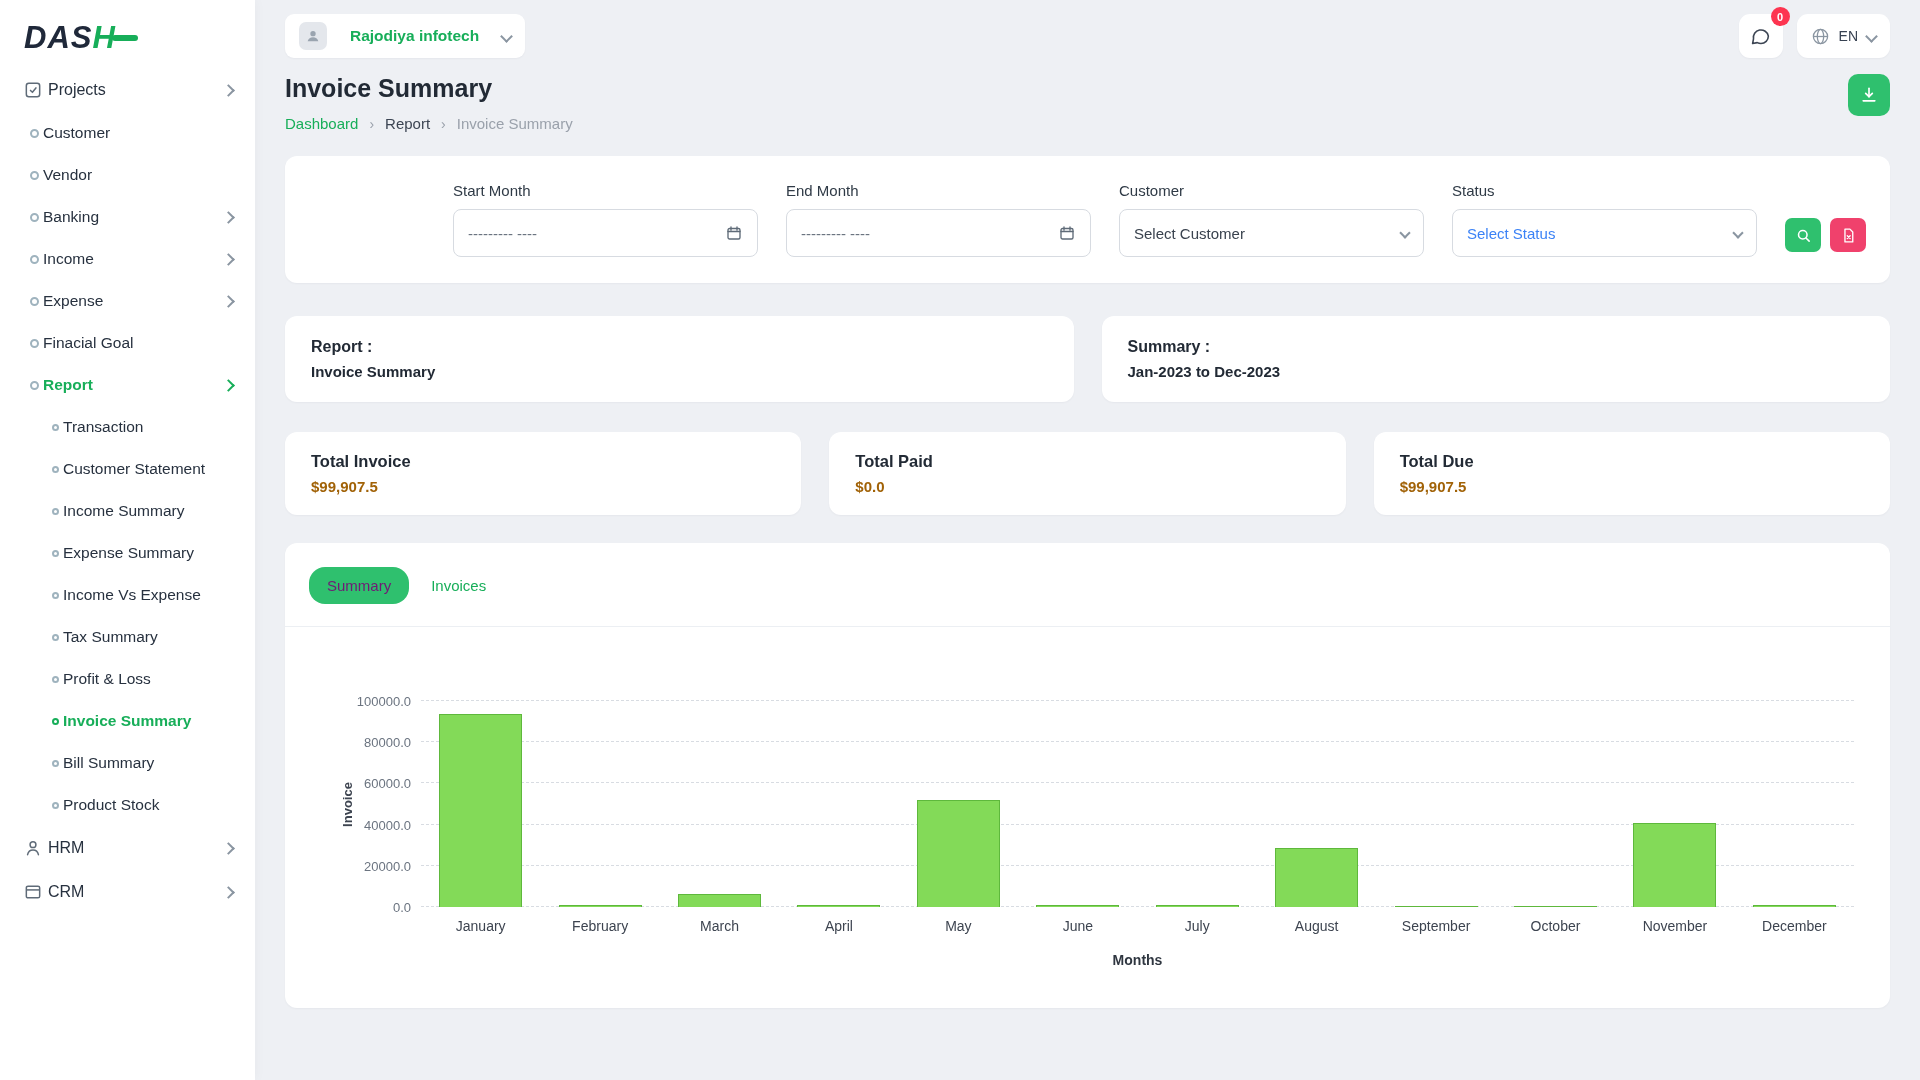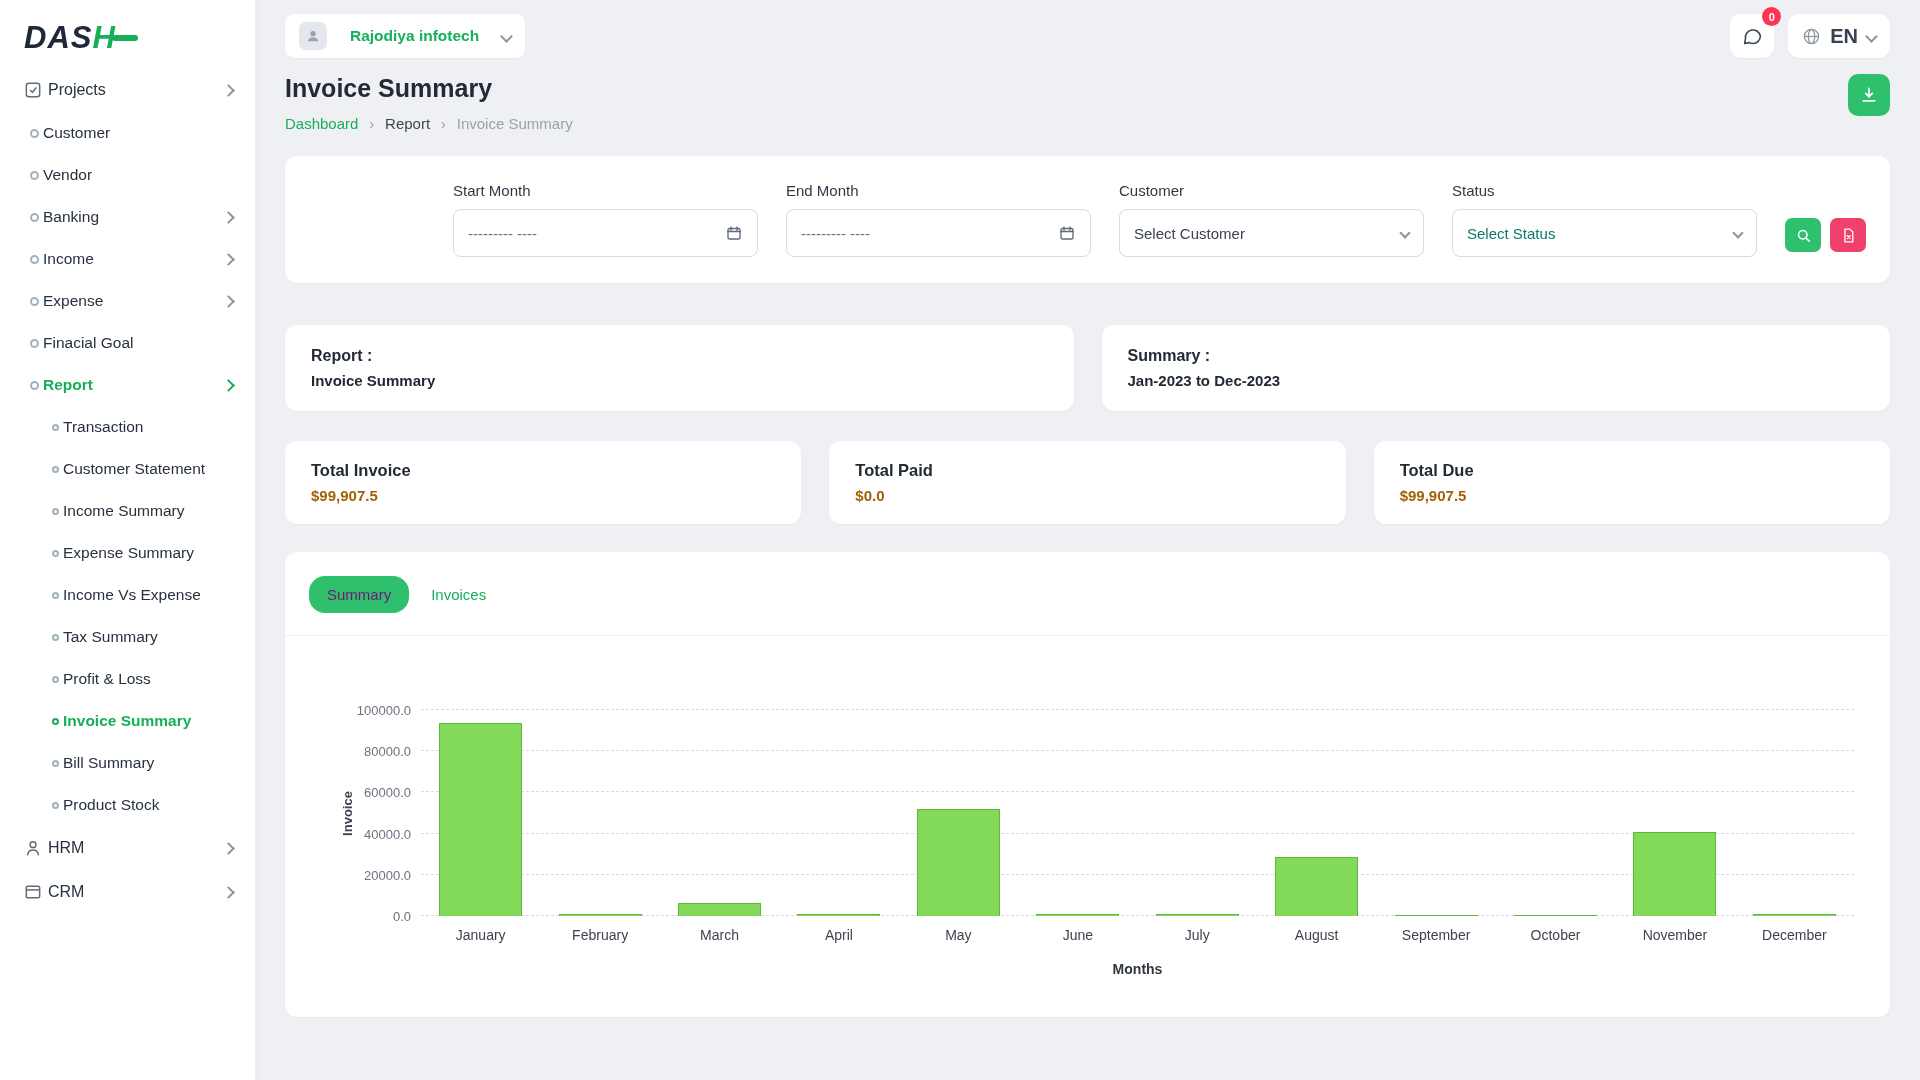--- a/index.html
+++ b/index.html
@@ -43,21 +43,21 @@
   
   .main{margin-left:255px;padding:0 30px 30px}
   .header-row{display:flex;align-items:center;justify-content:space-between;padding-top:14px;height:58px}
   .workspace-pill{display:flex;align-items:center;gap:23px;background:#fff;border-radius:9px;padding:8px 14px;cursor:pointer;box-shadow:0 1px 2px rgba(16,24,40,.04)}
   .avatar{width:28px;height:28px;border-radius:7px;background:#e4e7ec;display:flex;align-items:center;justify-content:center;color:#9aa4af}
   .workspace-name{color:var(--accent);font-size:15.5px;font-weight:600}
   .header-right{display:flex;align-items:center;gap:14px}
   .icon-btn{width:44px;height:44px;background:#fff;border-radius:11px;position:relative;display:flex;align-items:center;justify-content:center;color:#3c4553;cursor:pointer;box-shadow:0 1px 2px rgba(16,24,40,.04)}
   .badge{position:absolute;top:-7px;right:-7px;background:#fd3550;color:#fff;font-size:11px;font-weight:700;min-width:19px;height:19px;border-radius:10px;display:flex;align-items:center;justify-content:center;padding:0 5px}
   .lang-pill{display:flex;align-items:center;gap:9px;background:#fff;border-radius:11px;padding:0 14px;height:44px;cursor:pointer;color:#8a95a1;box-shadow:0 1px 2px rgba(16,24,40,.04)}
-  .lang-label{color:#374151;font-weight:700;font-size:20px}
+  .lang-label{color:#374151;font-weight:400;font-size:14px}
 
   .title-row{display:flex;justify-content:space-between;align-items:flex-start;margin-top:16px}
   .page-title{font-size:25px;font-weight:700;color:#222a35}
   .breadcrumb{margin-top:12px;display:flex;align-items:center;gap:11px;font-size:15px}
   .bc-link{color:var(--accent);cursor:pointer}
   .bc-sep{color:#9aa1ab;font-size:14px}
   .bc-mid{color:#3c4553;cursor:pointer}
   .bc-current{color:#9aa1ab}
   .download-btn{width:42px;height:42px;border-radius:10px;background:var(--accent2);color:#fff;display:flex;align-items:center;justify-content:center;cursor:pointer;border:none}
 
@@ -66,21 +66,21 @@
   .filter-card{margin-top:24px;padding:26px 24px;display:flex;justify-content:flex-end;gap:28px;align-items:flex-start}
   .fgroup{width:305px}
   .flabel{display:block;font-size:15px;color:#2f3a46;margin-bottom:10px}
   .control{height:48px;border:1px solid #d7dbe1;border-radius:8px;display:flex;align-items:center;justify-content:space-between;padding:0 14px;font-size:15px;color:#6b7480;background:#fff;cursor:pointer}
   .control .chev{width:8px;height:8px}
   .fbtns{display:flex;gap:9px;margin-top:36px}
   .sq-btn{width:36px;height:34px;border-radius:7px;border:none;display:flex;align-items:center;justify-content:center;color:#fff;cursor:pointer}
   .sq-btn.search{background:var(--accent2)}
   .sq-btn.reset{background:var(--pink)}
 
-  .info-row{display:grid;grid-template-columns:1fr 1fr;gap:28px;margin-top:42px}
+  .info-row{display:grid;grid-template-columns:1fr 1fr;gap:28px;margin-top:33px}
   .info-card{padding:22px 26px}
   .info-label{font-weight:700;font-size:16px;color:#222a35}
   .info-value{font-weight:700;font-size:15px;margin-top:7px;color:#222a35}
 
   .stats-row{display:grid;grid-template-columns:1fr 1fr 1fr;gap:28px;margin-top:30px}
   .stat-card{padding:20px 26px}
   .stat-label{font-weight:700;font-size:16.5px;color:#222a35}
   .stat-value{margin-top:7px;font-weight:600;font-size:15px;color:#a16207}
 
   .chart-card{margin-top:28px;padding:24px 24px 40px}
@@ -297,21 +297,21 @@
     <div class="fgroup">
       <label class="flabel">Customer</label>
       <div class="control">
         <span style="color:#39424e">Select Customer</span>
         <span class="chev d"></span>
       </div>
     </div>
     <div class="fgroup">
       <label class="flabel">Status</label>
       <div class="control">
-        <span style="color:#0f766e">Select Status</span>
+        <span style="color:#3b82f6">Select Status</span>
         <span class="chev d"></span>
       </div>
     </div>
     <div class="fbtns">
       <button class="sq-btn search">
         <svg width="17" height="17" viewBox="0 0 24 24" fill="none" stroke="currentColor" stroke-width="2.2" stroke-linecap="round">
             <circle cx="11" cy="11" r="6"></circle>
             <path d="M15.8 15.8L20 20"></path>
           </svg>
       </button>

